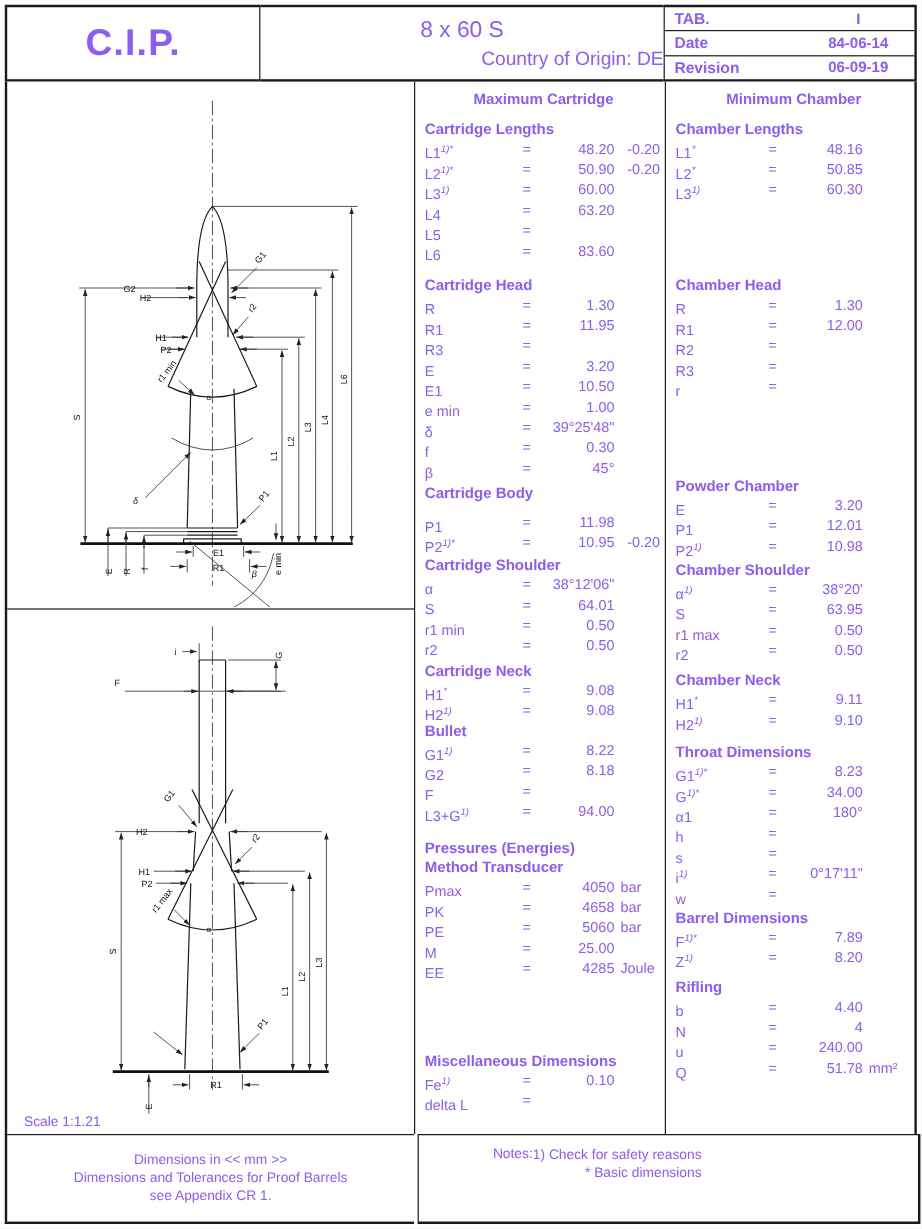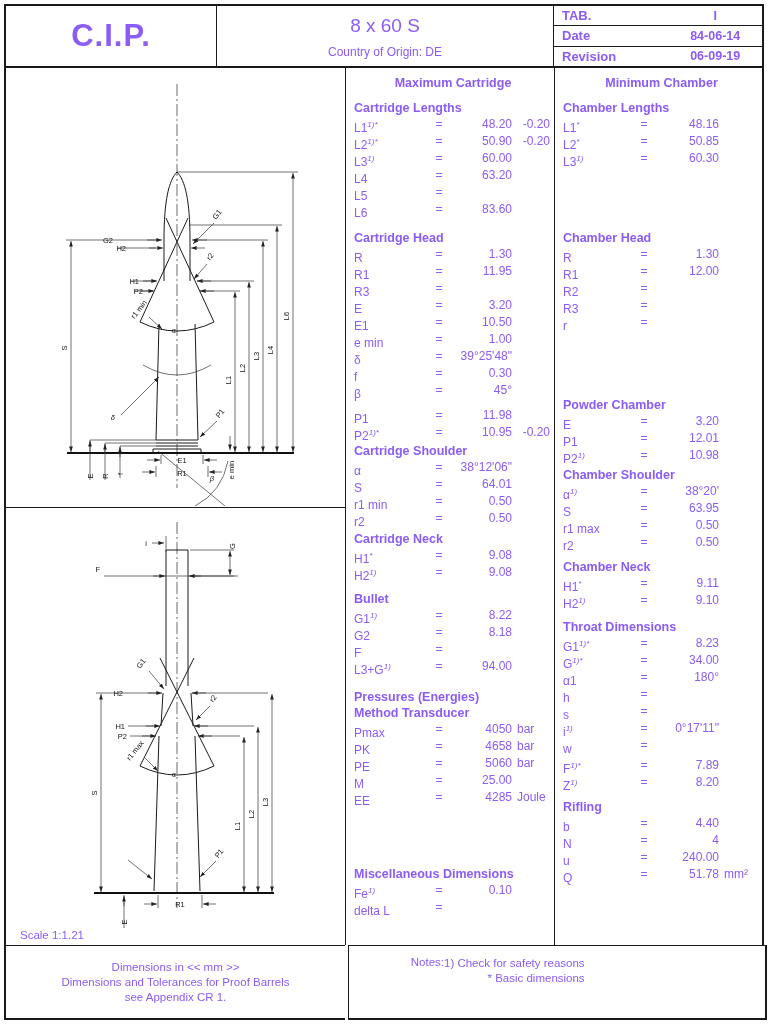--- a/index.html
+++ b/index.html
@@ -3,21 +3,21 @@
 <meta charset="utf-8">
 <style>
   html,body{margin:0;padding:0;background:#e8e8e8;}
   #page{position:relative;width:768px;height:1024px;background:#fff;font-family:"Liberation Sans",sans-serif;color:#8b5cf6;overflow:hidden;}
   .abs{position:absolute;box-sizing:border-box;}
   
   .cell-cip{left:4px;top:4px;width:213px;height:64px;border:2px solid #1a1a1a;border-right:1.5px solid #1a1a1a;display:flex;align-items:center;justify-content:center;}
   .cip-text{font-size:31px;font-weight:bold;letter-spacing:1px;}
   .cell-title{left:217px;top:4px;width:336px;height:64px;border-top:2px solid #1a1a1a;border-bottom:2px solid #1a1a1a;display:flex;flex-direction:column;justify-content:space-between;text-align:center;padding:9px 0 7px 0;}
   .title-main{font-size:19px;font-weight:normal;}
-  .title-origin{font-size:12px;}
+  .title-origin{font-size:16px;text-align:right;}
   .cell-meta{left:553px;top:4px;width:211px;height:64px;border:2px solid #1a1a1a;border-left:1.5px solid #1a1a1a;display:flex;flex-direction:column;}
   .meta-row{flex:1;display:grid;grid-template-columns:55% 45%;align-items:center;border-bottom:1.5px solid #1a1a1a;}
   .meta-row:last-child{border-bottom:none;}
   .meta-label{font-size:13px;font-weight:bold;padding-left:8px;}
   .meta-value{font-size:12.5px;font-weight:bold;text-align:center;}
   
   .panel-left{left:4px;top:68px;width:341px;height:877px;border-left:2px solid #1a1a1a;}
   .draw-top{position:absolute;left:0;top:0;width:339px;height:439px;border-bottom:1.5px solid #1a1a1a;}
   .draw-bottom{position:absolute;left:0;top:440px;width:339px;height:437px;}
   .scale-label{position:absolute;left:14px;bottom:4px;font-size:11.5px;}
@@ -29,21 +29,21 @@
   .row{display:grid;height:17px;line-height:17px;font-size:12px;}
   .colmax .row{grid-template-columns:72px 26px 60px 1fr;}
   .colmin .row{grid-template-columns:68px 26px 62px 1fr;}
   .eq{text-align:center;}
   .val{text-align:right;}
   .c4{position:relative;}
   .tol{position:absolute;right:2px;}
   .unit{position:absolute;left:5px;}
   sup{font-size:8px;font-style:italic;}
   .colmax .s1{margin-top:8px}.colmax .s2{margin-top:12px}.colmax .s3{margin-top:4px}.colmax .s3 .rows{margin-top:8px}
-  .colmax .s4{margin-top:2px}.colmax .s5{margin-top:4px}.colmax .s6{margin-top:10px}.colmax .s7{margin-top:14px}.colmax .s8{margin-top:60px}
+  .colmax .s4{margin-top:2px}.colmax .s5{margin-top:4px}.colmax .s6{}.colmax .s7{margin-top:14px}.colmax .s8{margin-top:60px}
   .colmin .s1{margin-top:8px}.colmin .s2{margin-top:63px}.colmin .s3{margin-top:66px}.colmin .s4{margin-top:3px}
   .colmin .s5{margin-top:8px}.colmin .s6{margin-top:10px}.colmin .s7{margin-top:3px}.colmin .s8{margin-top:8px}
   
   .foot-left{left:4px;top:945px;width:341px;height:75px;border-left:2px solid #1a1a1a;border-top:1.5px solid #1a1a1a;border-bottom:2px solid #1a1a1a;text-align:center;padding-top:14px;}
   .fl-line{font-size:11.5px;line-height:15px;}
   .foot-right{left:348px;top:945px;width:419px;height:75px;border:2px solid #1a1a1a;border-left:1.5px solid #1a1a1a;border-top:1.5px solid #1a1a1a;display:flex;padding:10px 0 0 20px;text-align:right;}
   .notes-label{font-size:11.5px;width:75px;}
   .note-line{font-size:11.5px;line-height:15px;}
   
   svg .p{stroke:#1a1a1a;stroke-width:1;fill:none;}
@@ -422,20 +422,21 @@
             <span class="eq">=</span>
             <span class="val">45°</span>
             <span class="c4">
               <span class="tol"></span>
               <span class="unit"></span>
             </span>
           </div>
         </div>
     </div>
     <div class="sec s3">
+      <div class="sec-title">Cartridge Body</div>
       <div class="rows">
           <div class="row">
             <span class="sym"><span>P1</span><sup></sup></span>
             <span class="eq">=</span>
             <span class="val">11.98</span>
             <span class="c4">
               <span class="tol"></span>
               <span class="unit"></span>
             </span>
           </div>
@@ -873,20 +874,21 @@
             <span class="eq">=</span>
             <span class="val"></span>
             <span class="c4">
               <span class="tol"></span>
               <span class="unit"></span>
             </span>
           </div>
         </div>
     </div>
     <div class="sec s7">
+      <div class="sec-title">Barrel Dimensions</div>
       <div class="rows">
           <div class="row">
             <span class="sym"><span>F</span><sup>1)*</sup></span>
             <span class="eq">=</span>
             <span class="val">7.89</span>
             <span class="c4">
               <span class="tol"></span>
               <span class="unit"></span>
             </span>
           </div>

